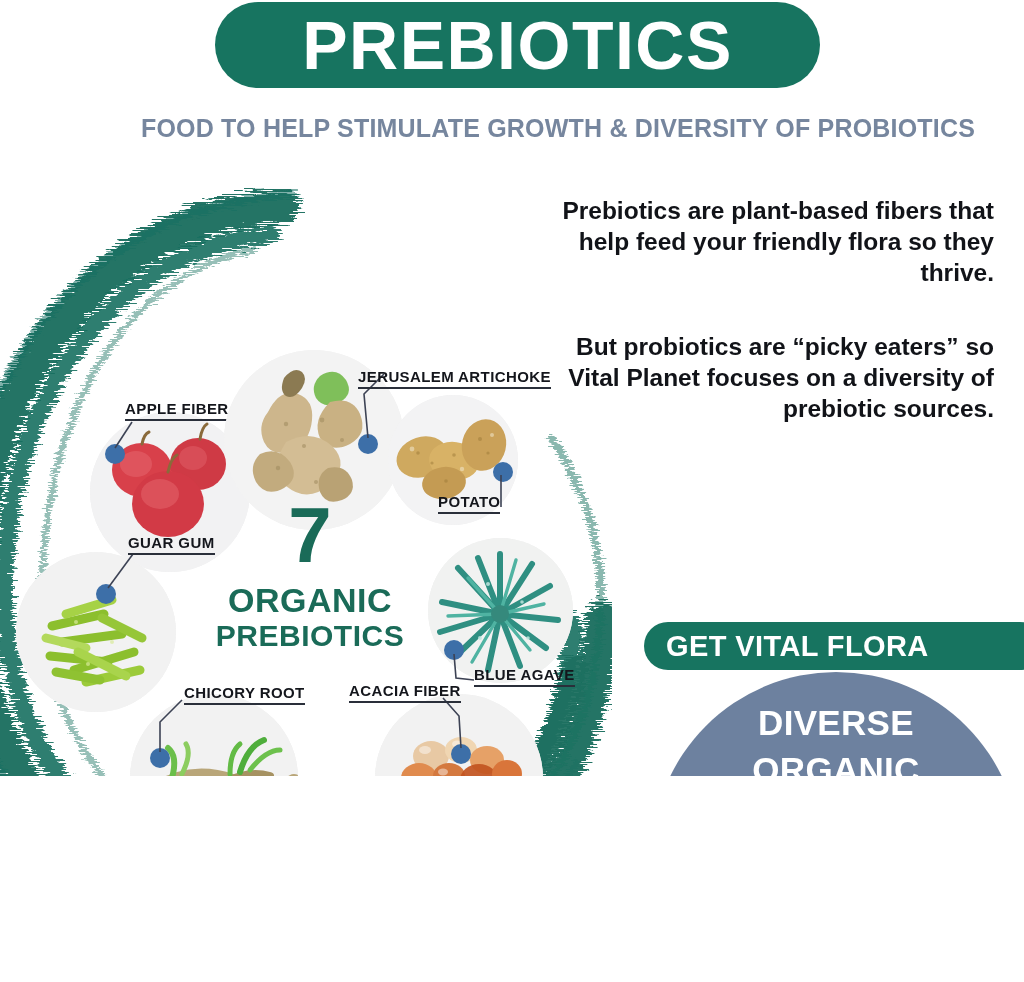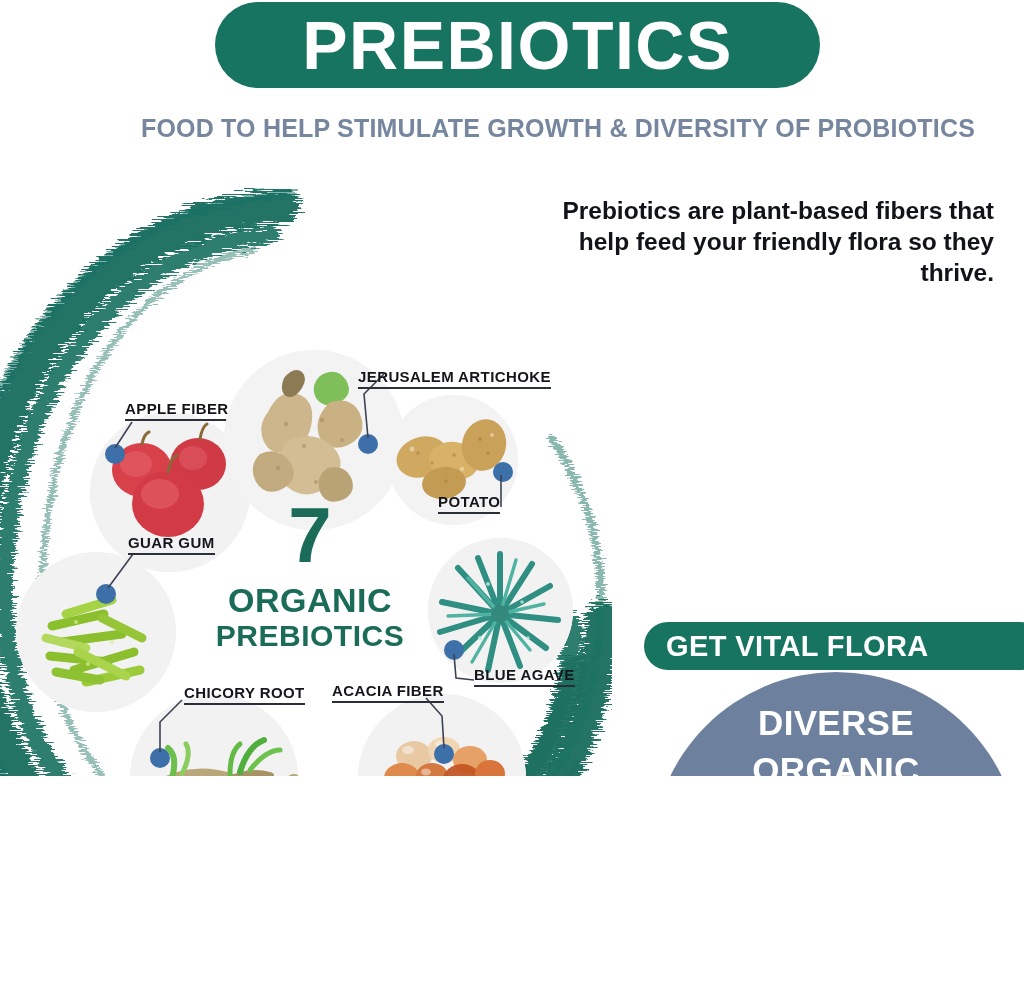--- a/index.html
+++ b/index.html
@@ -334,21 +334,21 @@
     </div>
     <div class="dot" style="left:20px;top:68px;"></div>
     <div class="leader" style="left:0;top:0;width:240px;height:180px;">
       <svg width="240" height="180" viewBox="0 0 240 180">
         <path d="M30 72 L 30 42 L 52 20" stroke="#3c4254" stroke-width="1.6" fill="none"></path>
       </svg>
     </div>
     <div class="ing-label" style="left:54px;top:4px;">CHICORY ROOT</div>
   </div>
 
-  <div class="ing" style="left:330px;top:680px;width:230px;height:180px;">
+  <div class="ing" style="left:347px;top:680px;width:230px;height:180px;">
     <div class="photo" style="width:168px;height:168px;left:28px;top:14px;">
       <svg class="art" viewBox="0 0 168 168" xmlns="http://www.w3.org/2000/svg">
         <rect width="168" height="168" fill="#f2f2f2"></rect>
         <g>
           <ellipse cx="56" cy="62" rx="18" ry="15" fill="#e8c9a4"></ellipse>
           <ellipse cx="86" cy="56" rx="16" ry="13" fill="#f0d6b2"></ellipse>
           <ellipse cx="112" cy="66" rx="17" ry="14" fill="#e6a167"></ellipse>
           <ellipse cx="44" cy="84" rx="18" ry="15" fill="#e08b4e"></ellipse>
           <ellipse cx="74" cy="82" rx="16" ry="13" fill="#d4793f"></ellipse>
           <ellipse cx="104" cy="86" rx="19" ry="16" fill="#c2541f" opacity=".92"></ellipse>
@@ -373,20 +373,21 @@
       </svg>
     </div>
     <div class="ing-label" style="left:2px;top:2px;">ACACIA FIBER</div>
   </div>
 
   <div class="center-seven">7</div>
   <div class="center-organic">ORGANIC</div>
   <div class="center-prebiotics">PREBIOTICS</div>
 
   <div class="para para-1">Prebiotics are plant-based fibers that help feed your friendly flora so they thrive.</div>
+  <div class="para para-2">But probiotics are “picky eaters” so Vital Planet focuses on a diversity of prebiotic sources.</div>
 
   <div class="badge-circle"></div>
   <div class="badge-banner">
     <span class="bt">GET VITAL FLORA</span>
   </div>
   <div class="badge-lines">
     <div>DIVERSE</div>
     <div>ORGANIC</div>
     <div>ARTICHOKE!</div>
   </div>

